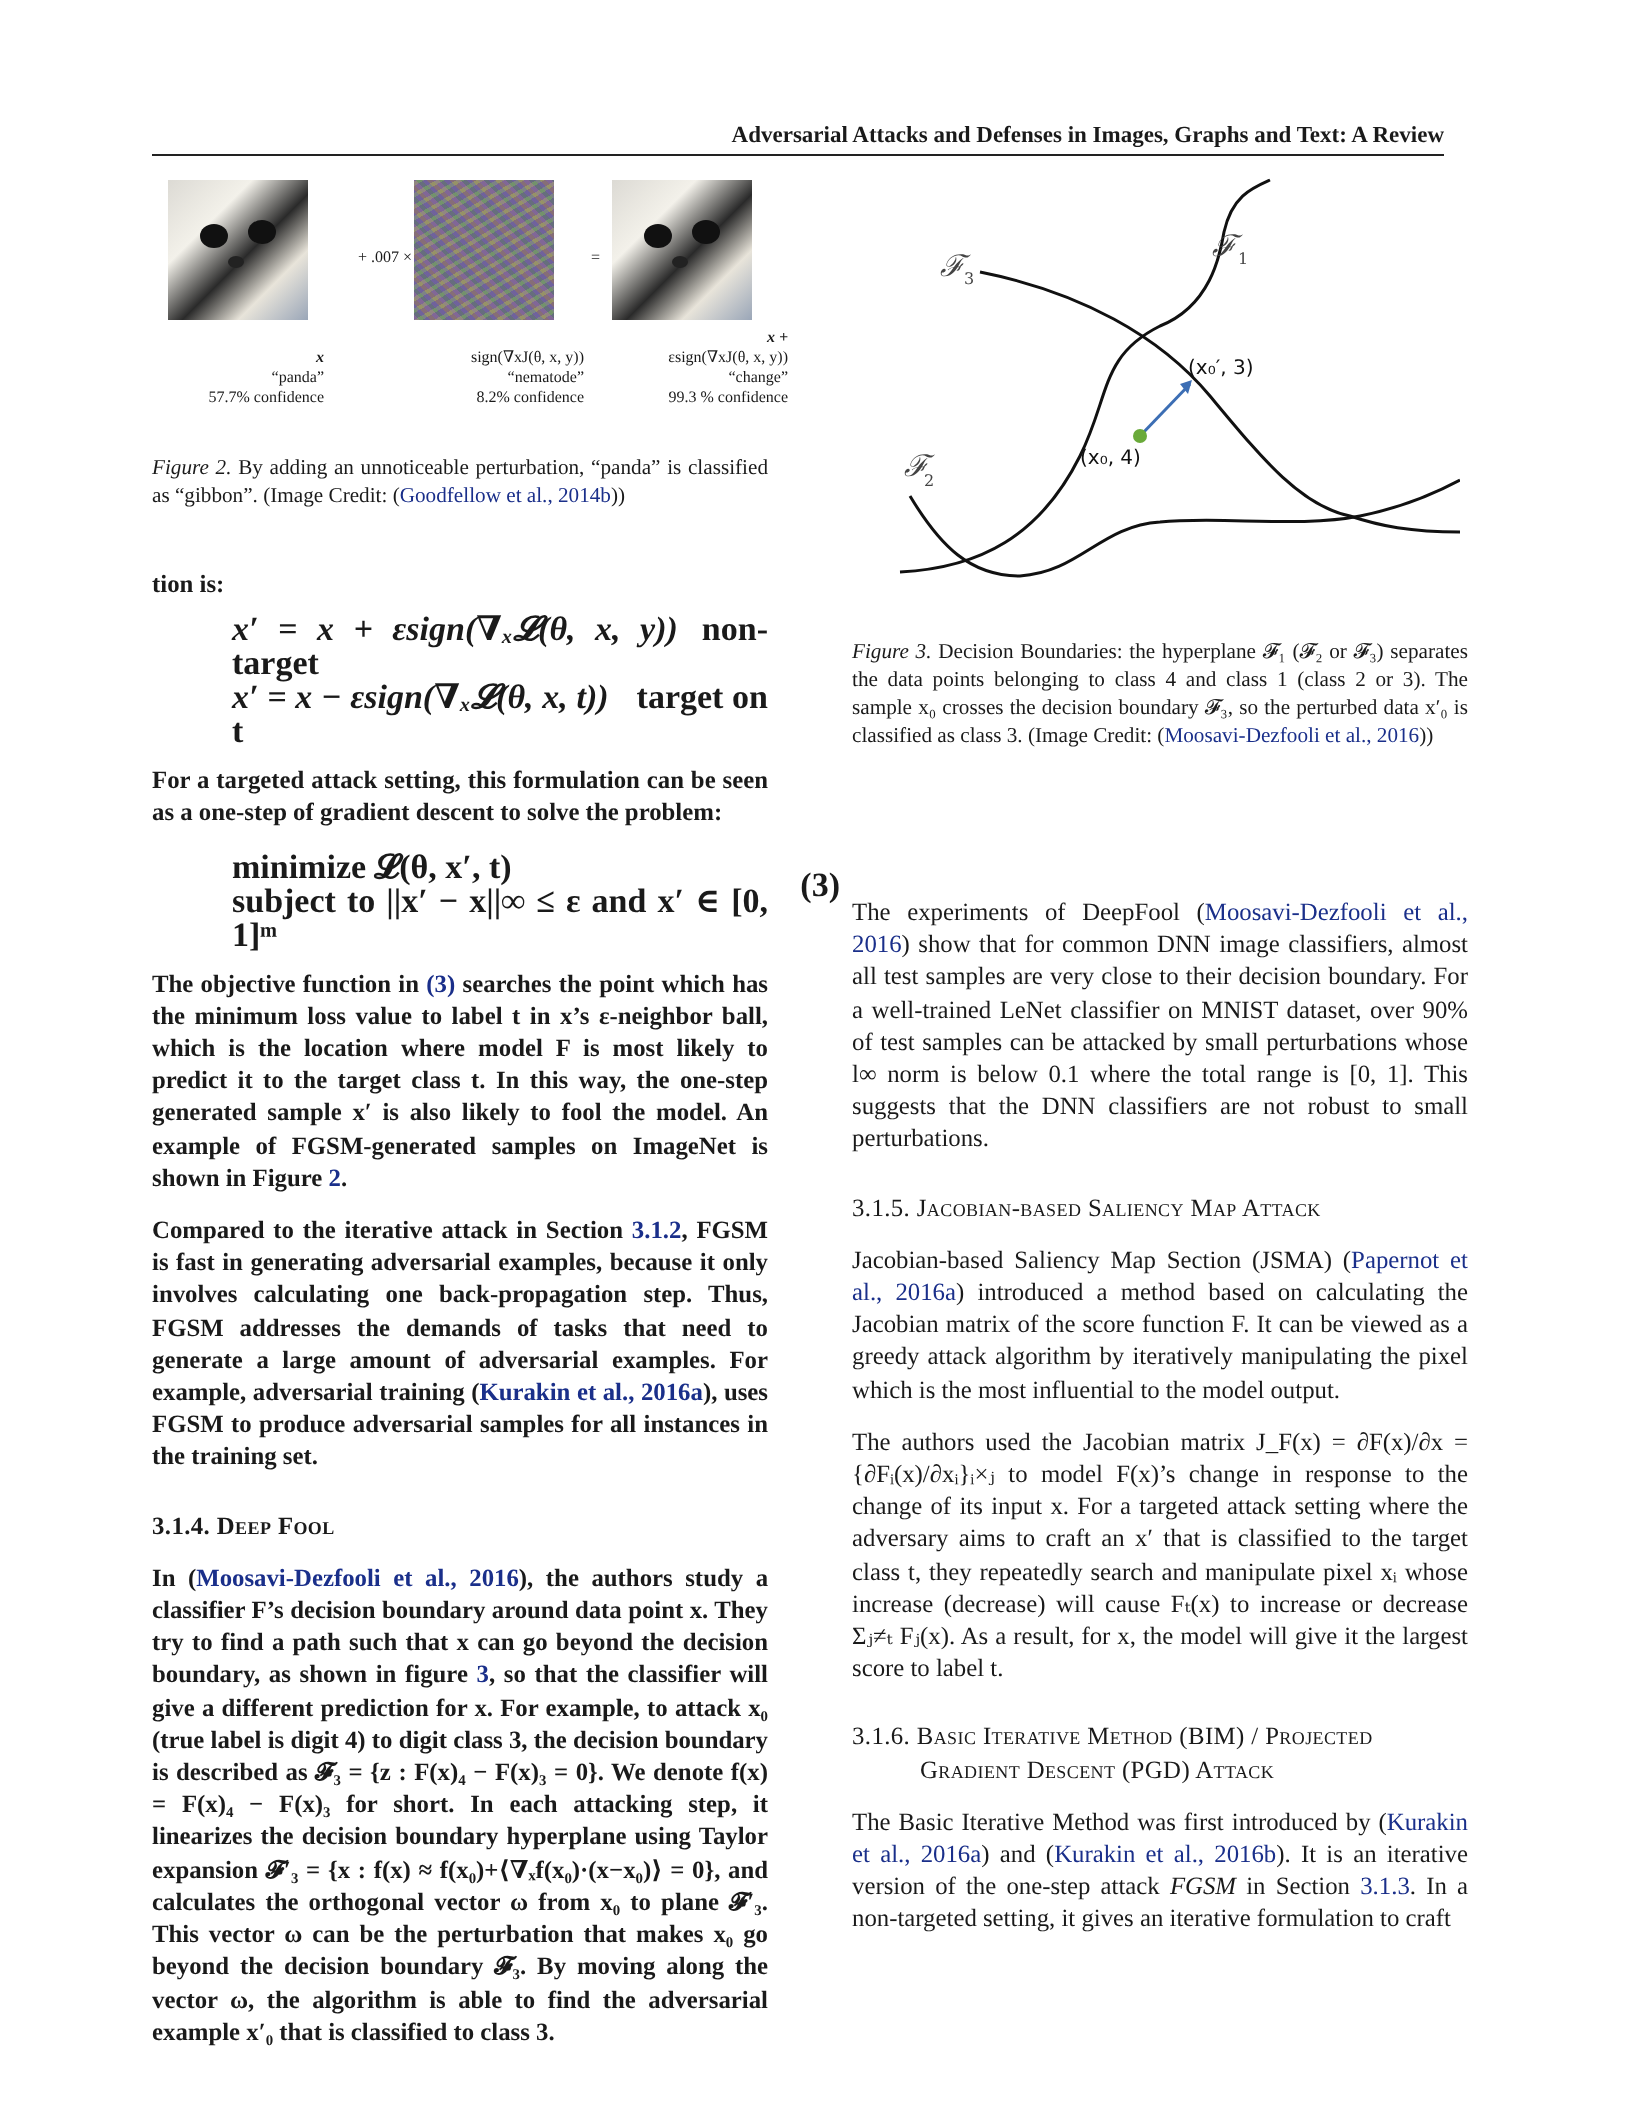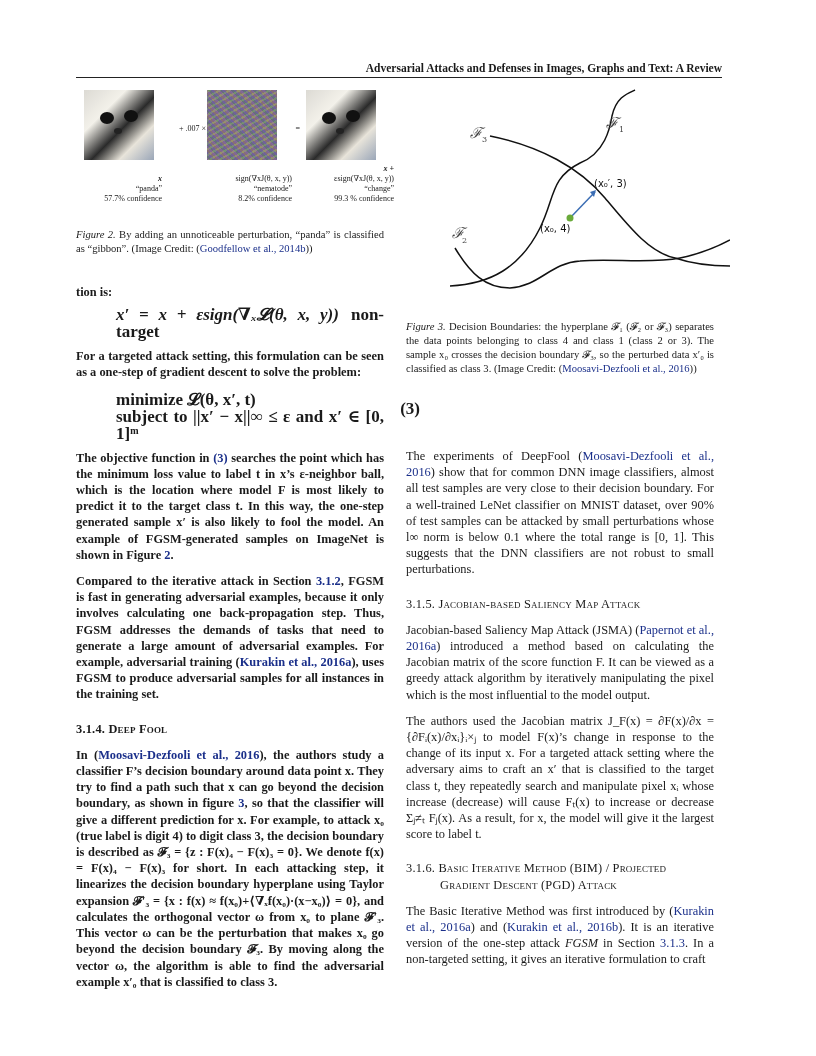--- a/index.html
+++ b/index.html
@@ -1,21 +1,21 @@
 <!DOCTYPE html>
 <html><head>
 <meta charset="utf-8">
 <style>
   html,body{margin:0;padding:0;background:#fff;}
   body{width:816px;height:1056px;position:relative;overflow:hidden;font-family:"Liberation Serif","DejaVu Serif",serif;color:#1a1a1a;}
   .running-head{position:absolute;left:76px;top:62px;width:646px;text-align:right;font-weight:bold;font-size:11.5px;}
   .head-rule{position:absolute;left:76px;top:77px;width:646px;height:1px;background:#222;}
   .col{position:absolute;width:308px;font-size:12.4px;line-height:16.2px;text-align:justify;}
   .col-left{left:76px;}
-  .col-right{left:406px;font-family:Liberation Serif, serif;}
+  .col-right{left:426px;}
   p{margin:0;}
   .link{color:#1a2f8a;}
   i,.it{font-style:italic;}
   .sc{font-variant:small-caps;margin-top:38px;}
   .caption{font-size:10.6px;line-height:14px;text-align:justify;}
   .fig2{position:absolute;left:76px;top:88px;width:308px;height:130px;}
   .panda{position:absolute;width:70px;height:70px;background:linear-gradient(135deg,#dcdad4 0%,#f3f1ea 30%,#2a2a2a 55%,#e8e4da 75%,#9aa6b8 100%);}
   .panda .eye{position:absolute;width:14px;height:12px;border-radius:50%;background:#111;}
   .panda .nose{position:absolute;width:8px;height:6px;border-radius:50%;background:#222;}
   .noise{position:absolute;width:70px;height:70px;background:
@@ -65,20 +65,21 @@
 </div>
 
 <div class="col col-left caption" style="top:228px;">
   <span class="it">Figure 2.</span><span> By adding an unnoticeable perturbation, “panda” is classified as “gibbon”. (Image Credit: (</span><span class="link">Goodfellow et al., 2014b</span><span>))</span>
 </div>
 
 <div class="col col-left" style="top:284px;font-weight:bold;">
   <p>tion is:</p>
   <div class="eq-block" style="margin:6px 0 8px 40px;">
     <div><span class="it">x′ = x + εsign(∇ₓ𝓛(θ, x, y))</span><span style="margin-left:12px">non-target</span></div>
+    <div><span class="it">x′ = x − εsign(∇ₓ𝓛(θ, x, t))</span><span style="margin-left:14px">target on t</span></div>
   </div>
   <p>For a targeted attack setting, this formulation can be seen as a one-step of gradient descent to solve the problem:</p>
   <div class="eq-block" style="margin:10px 0 8px 40px;position:relative;">
     <div>minimize 𝓛(θ, x′, t)</div>
     <div>subject to ||x′ − x||∞ ≤ ε and x′ ∈ [0, 1]ᵐ</div>
     <span style="position:absolute;right:-36px;top:9px;">(3)</span>
   </div>
   <p style="margin-top:4px"><span>The objective function in </span><span class="link">(3)</span><span> searches the point which has the minimum loss value to label t in x’s ε-neighbor ball, which is the location where model F is most likely to predict it to the target class t. In this way, the one-step generated sample x′ is also likely to fool the model. An example of FGSM-generated samples on ImageNet is shown in Figure </span><span class="link">2</span><span>.</span></p>
   <p style="margin-top:10px"><span>Compared to the iterative attack in Section </span><span class="link">3.1.2</span><span>, FGSM is fast in generating adversarial examples, because it only involves calculating one back-propagation step. Thus, FGSM addresses the demands of tasks that need to generate a large amount of adversarial examples. For example, adversarial training (</span><span class="link">Kurakin et al., 2016a</span><span>), uses FGSM to produce adversarial samples for all instances in the training set.</span></p>
   <p class="section-title" style="margin-top:18px;margin-bottom:10px"><span>3.1.4. </span><span class="sc">Deep Fool</span></p>
@@ -102,17 +103,17 @@
   <text x="164" y="99" font-family="DejaVu Sans, sans-serif" font-size="10" fill="#111">(x₀′, 3)</text>
 </svg>
 
 <div class="col col-right caption" style="top:320px;">
   <span class="it">Figure 3.</span><span> Decision Boundaries: the hyperplane 𝓕₁ (𝓕₂ or 𝓕₃) separates the data points belonging to class 4 and class 1 (class 2 or 3). The sample x₀ crosses the decision boundary 𝓕₃, so the perturbed data x′₀ is classified as class 3. (Image Credit: (</span><span class="link">Moosavi-Dezfooli et al., 2016</span><span>))</span>
 </div>
 
 <div class="col col-right" style="top:448px;">
   <p><span>The experiments of DeepFool (</span><span class="link">Moosavi-Dezfooli et al., 2016</span><span>) show that for common DNN image classifiers, almost all test samples are very close to their decision boundary. For a well-trained LeNet classifier on MNIST dataset, over 90% of test samples can be attacked by small perturbations whose l∞ norm is below 0.1 where the total range is [0, 1]. This suggests that the DNN classifiers are not robust to small perturbations.</span></p>
   <p class="section-title" style="margin-top:18px;margin-bottom:10px"><span>3.1.5. </span><span class="sc">Jacobian-based Saliency Map Attack</span></p>
-  <p><span>Jacobian-based Saliency Map Attack (JSMA) (</span><span class="link">Papernot et al., 2016a</span><span>) introduced a method based on calculating the Jacobian matrix of the score function F. It can be viewed as a greedy attack algorithm by iteratively manipulating the pixel which is the most influential to the model output.</span></p>
+  <p><span>Jacobian-based Saliency Map Section (JSMA) (</span><span class="link">Papernot et al., 2016a</span><span>) introduced a method based on calculating the Jacobian matrix of the score function F. It can be viewed as a greedy attack algorithm by iteratively manipulating the pixel which is the most influential to the model output.</span></p>
   <p style="margin-top:10px">The authors used the Jacobian matrix J_F(x) = ∂F(x)/∂x = {∂Fᵢ(x)/∂xᵢ}ᵢ×ⱼ to model F(x)’s change in response to the change of its input x. For a targeted attack setting where the adversary aims to craft an x′ that is classified to the target class t, they repeatedly search and manipulate pixel xᵢ whose increase (decrease) will cause Fₜ(x) to increase or decrease Σⱼ≠ₜ Fⱼ(x). As a result, for x, the model will give it the largest score to label t.</p>
   <p class="section-title" style="margin-top:18px;margin-bottom:10px"><span>3.1.6. </span><span class="sc">Basic Iterative Method (BIM) / Projected</span><br><span class="sc" style="margin-left:34px">Gradient Descent (PGD) Attack</span></p>
   <p><span>The Basic Iterative Method was first introduced by (</span><span class="link">Kurakin et al., 2016a</span><span>) and (</span><span class="link">Kurakin et al., 2016b</span><span>). It is an iterative version of the one-step attack </span><span class="it">FGSM</span><span> in Section </span><span class="link">3.1.3</span><span>. In a non-targeted setting, it gives an iterative formulation to craft</span></p>
 </div>
 
 </body></html>

